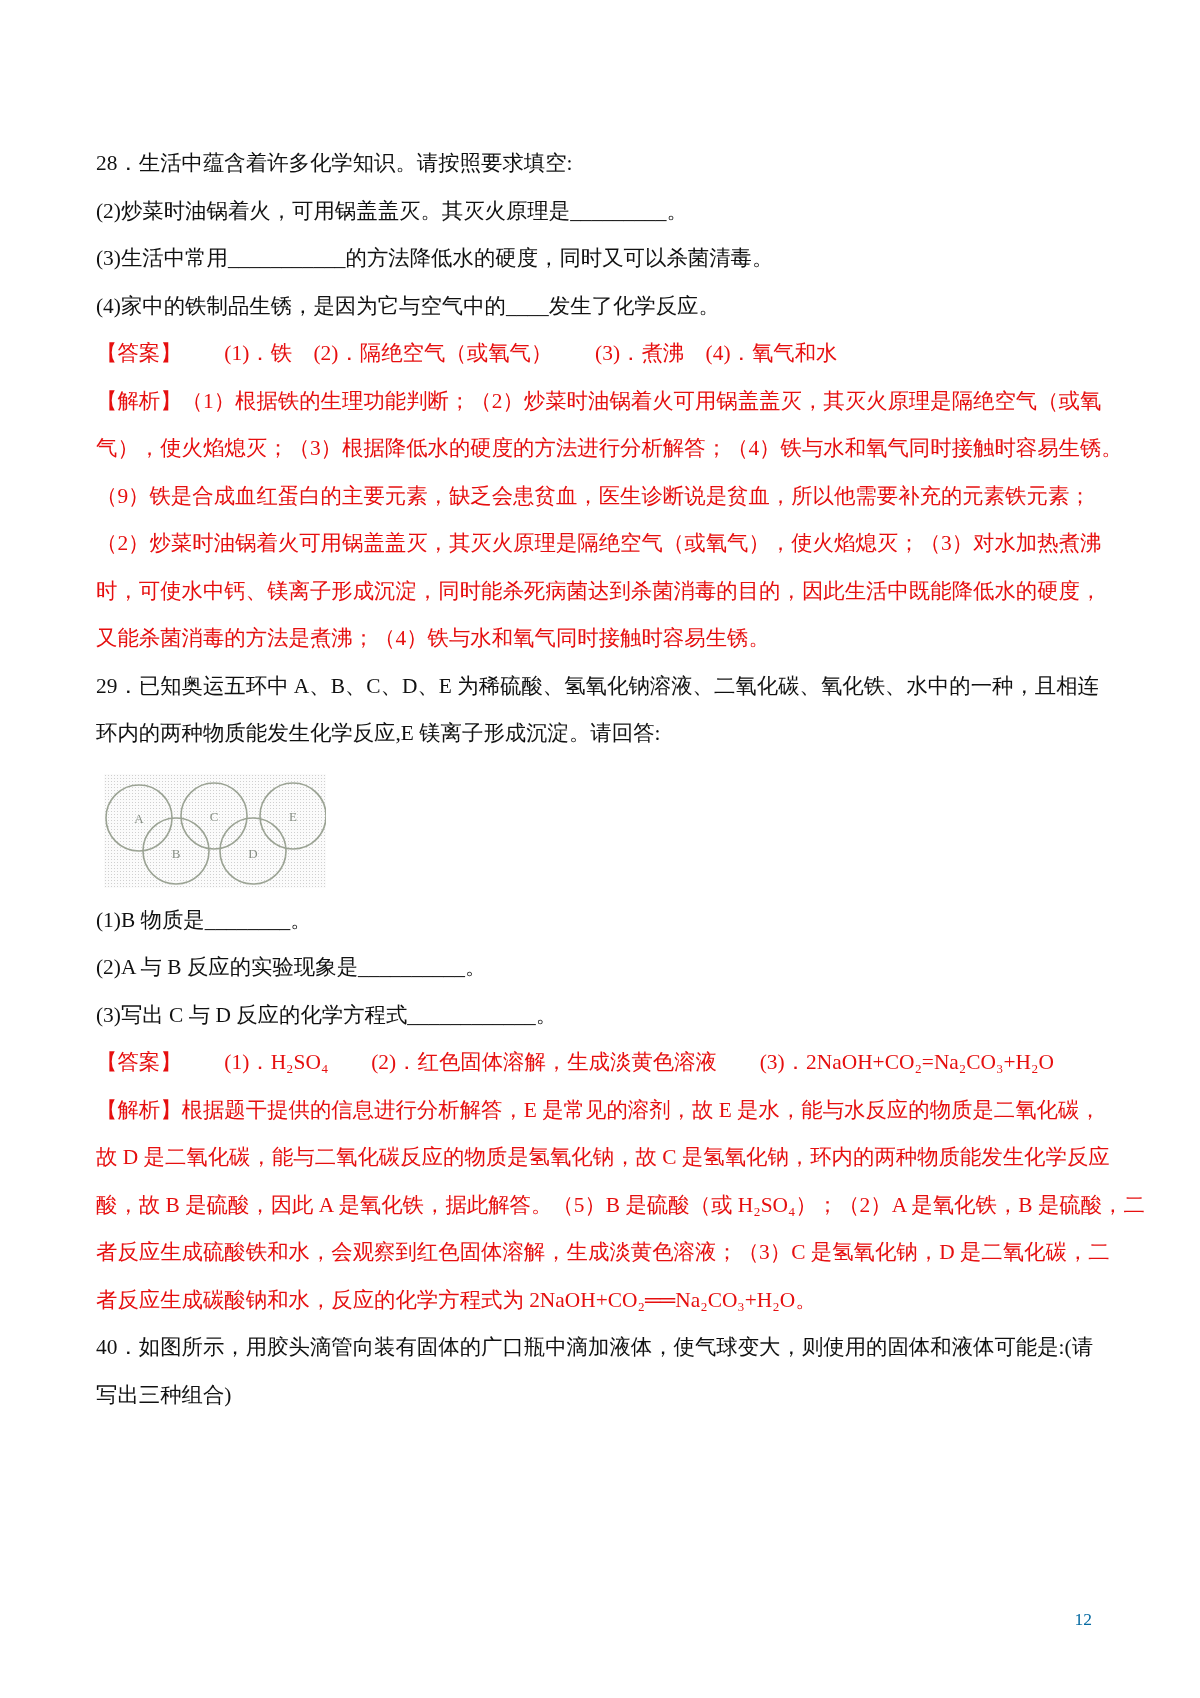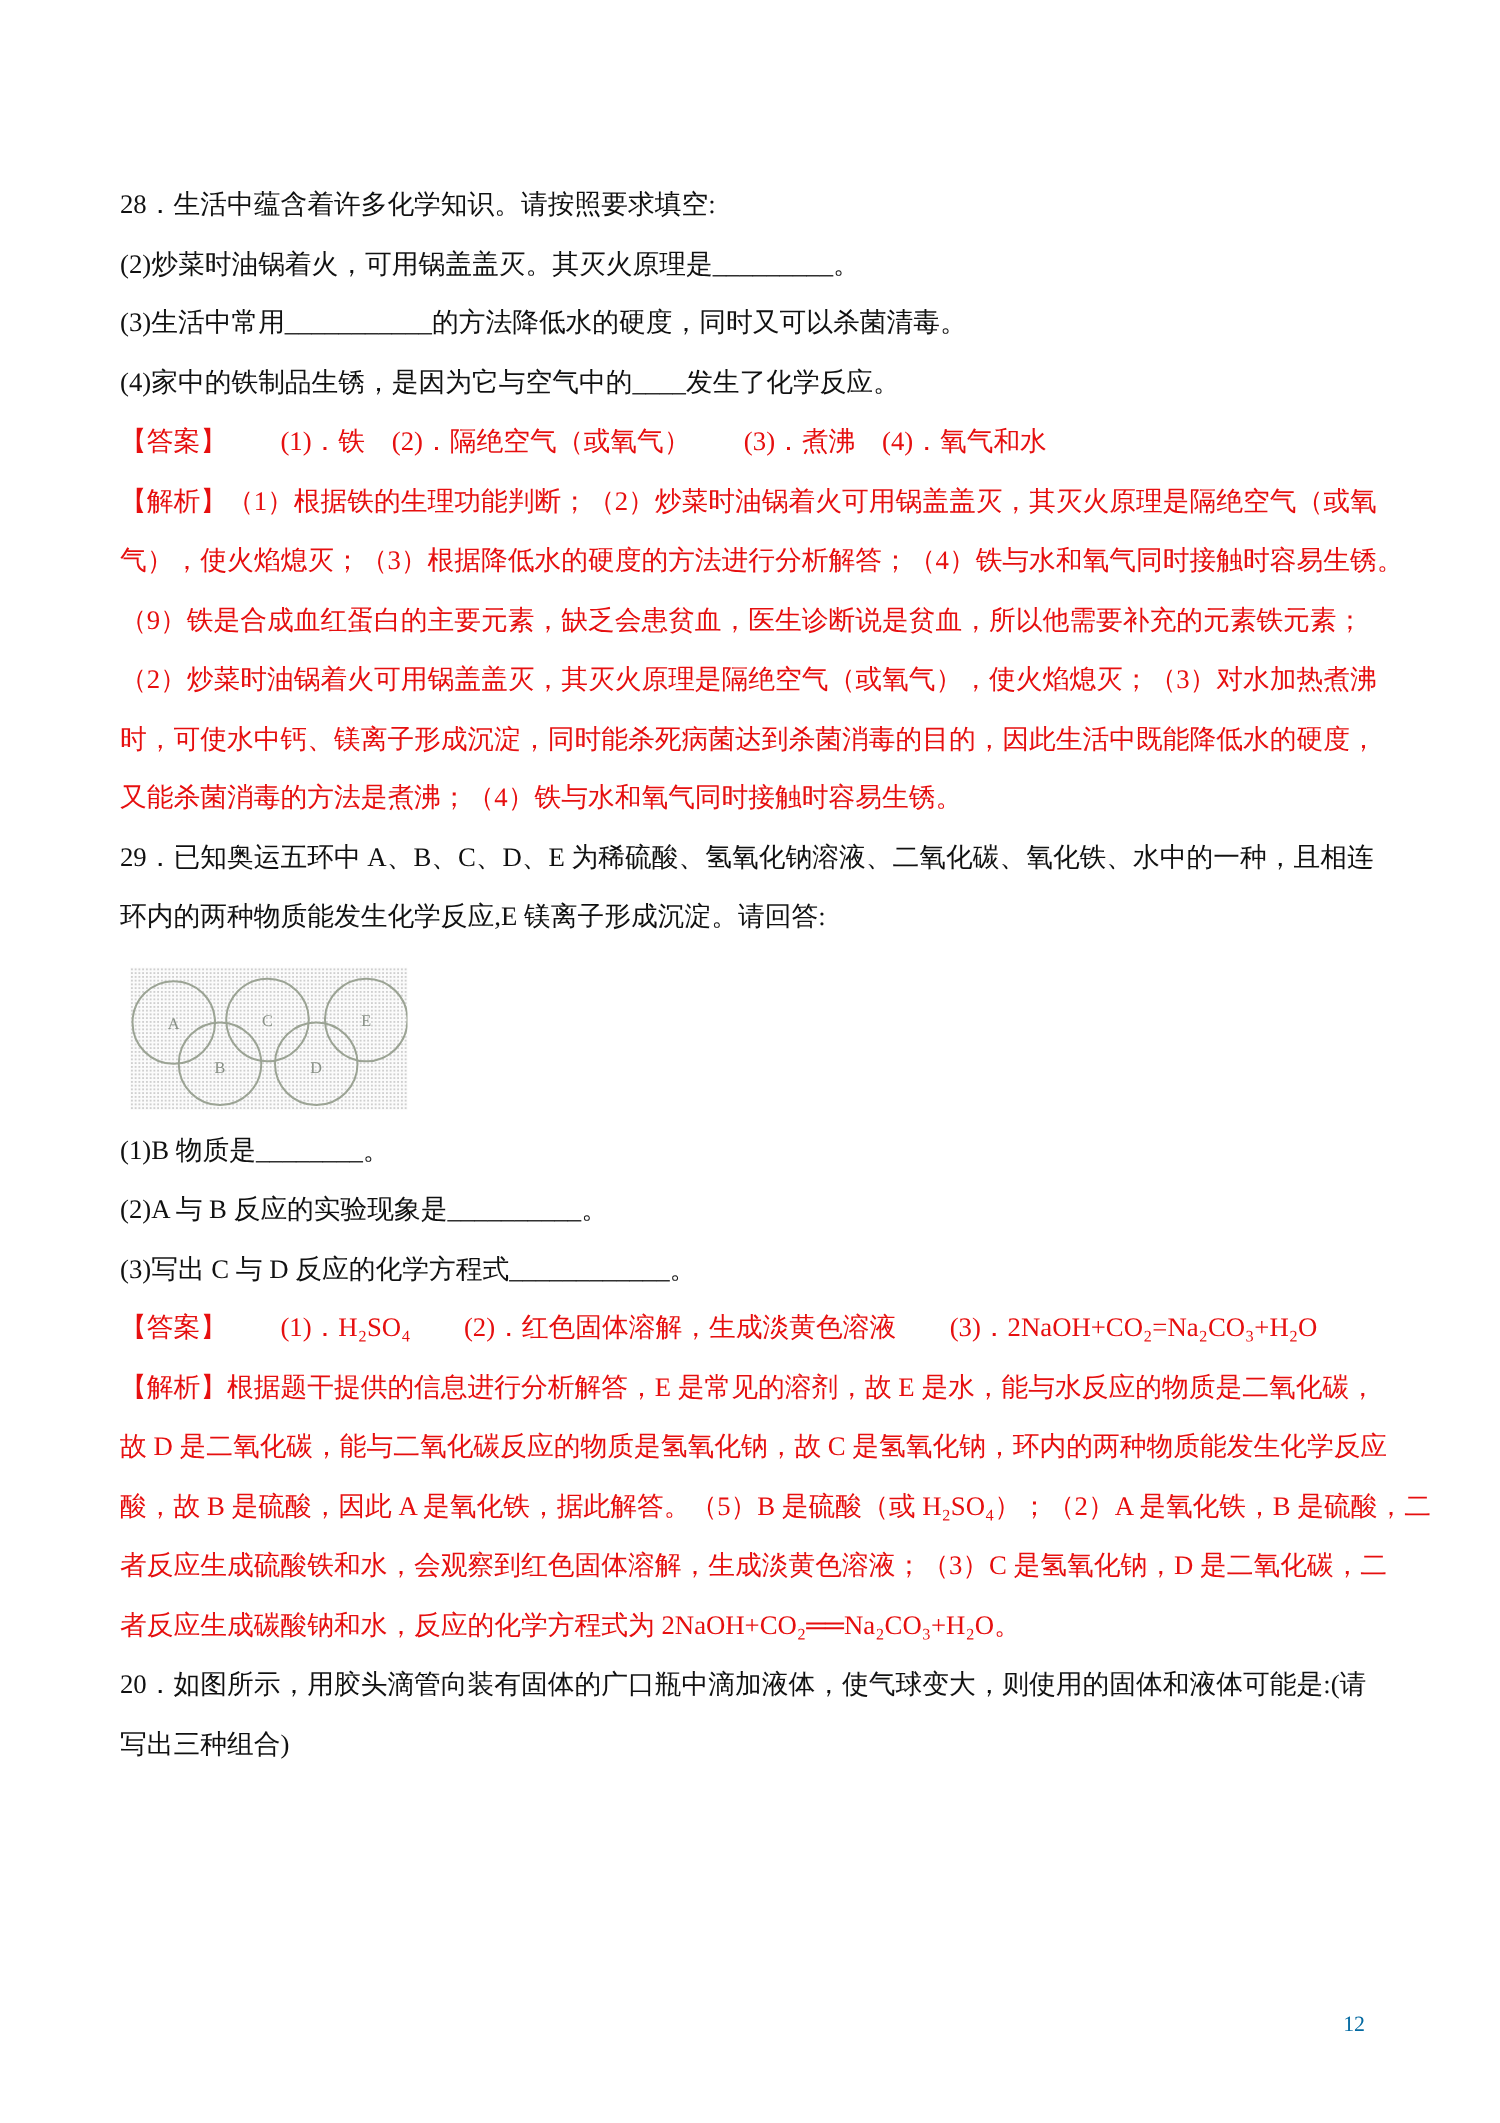--- a/index.html
+++ b/index.html
@@ -84,19 +84,19 @@
 
   <div class="line red"><span class="blabel">【解析】</span><span>根据题干提供的信息进行分析解答，E 是常见的溶剂，故 E 是水，能与水反应的物质是二氧化碳，</span></div>
   <div>
       <div class="line red">故 D 是二氧化碳，能与二氧化碳反应的物质是氢氧化钠，故 C 是氢氧化钠，环内的两种物质能发生化学反应</div>
       <div class="line red">酸，故 B 是硫酸，因此 A 是氧化铁，据此解答。（5）B 是硫酸（或 H₂SO₄）；（2）A 是氧化铁，B 是硫酸，二</div>
       <div class="line red">者反应生成硫酸铁和水，会观察到红色固体溶解，生成淡黄色溶液；（3）C 是氢氧化钠，D 是二氧化碳，二</div>
       <div class="line red">者反应生成碳酸钠和水，反应的化学方程式为 2NaOH+CO₂══Na₂CO₃+H₂O。</div>
     </div>
 
   <div>
-      <div class="line">20．如图所示，用胶头滴管向装有固体的广口瓶中滴加液体，使气球变大，则使用的固体和液体可能是:(请</div>
+      <div class="line">40．如图所示，用胶头滴管向装有固体的广口瓶中滴加液体，使气球变大，则使用的固体和液体可能是:(请</div>
       <div class="line">写出三种组合)</div>
     </div>
 
 </div>
 
 <div class="footer-page">12</div>
 
 </body></html>

